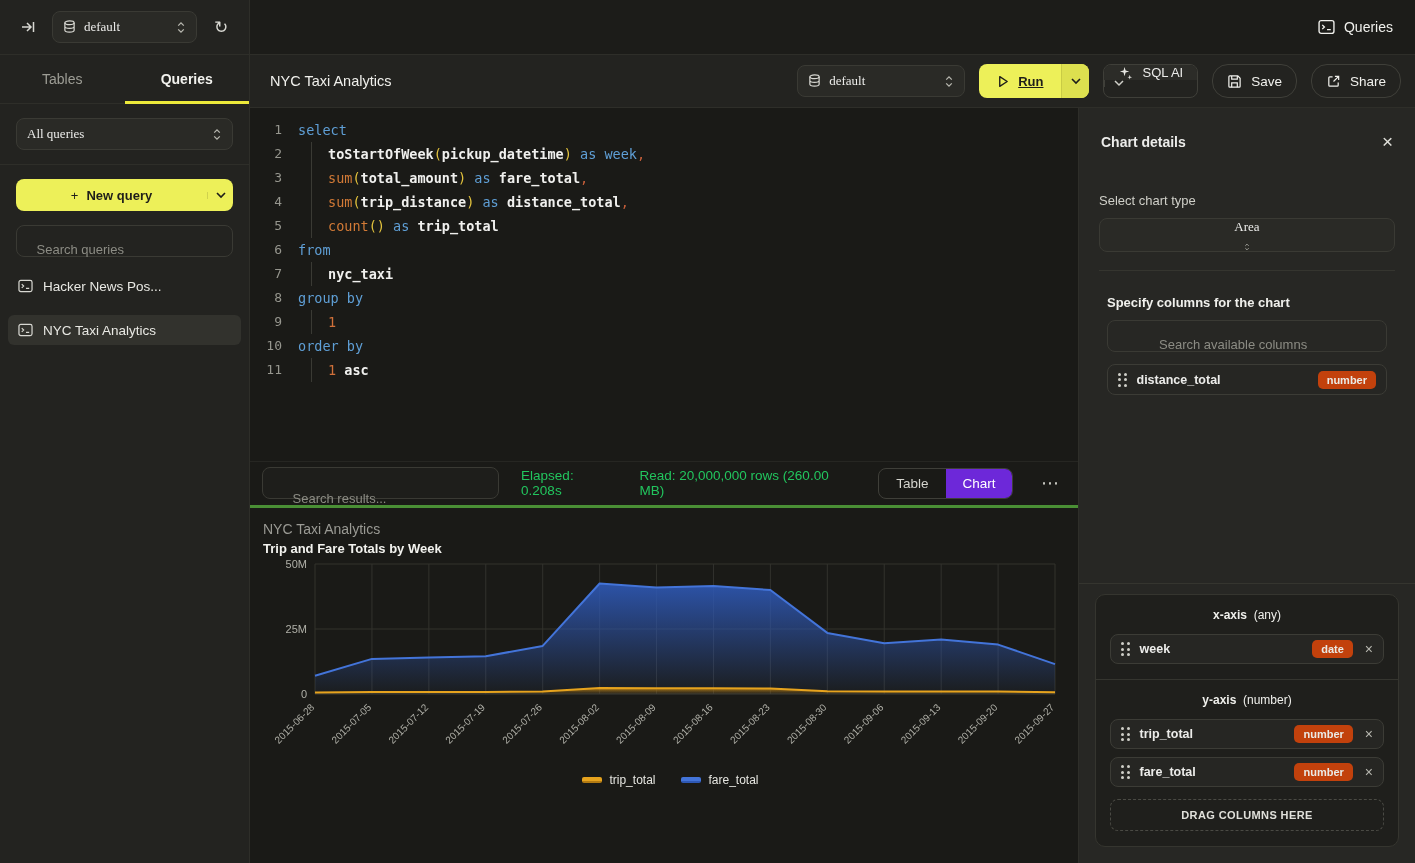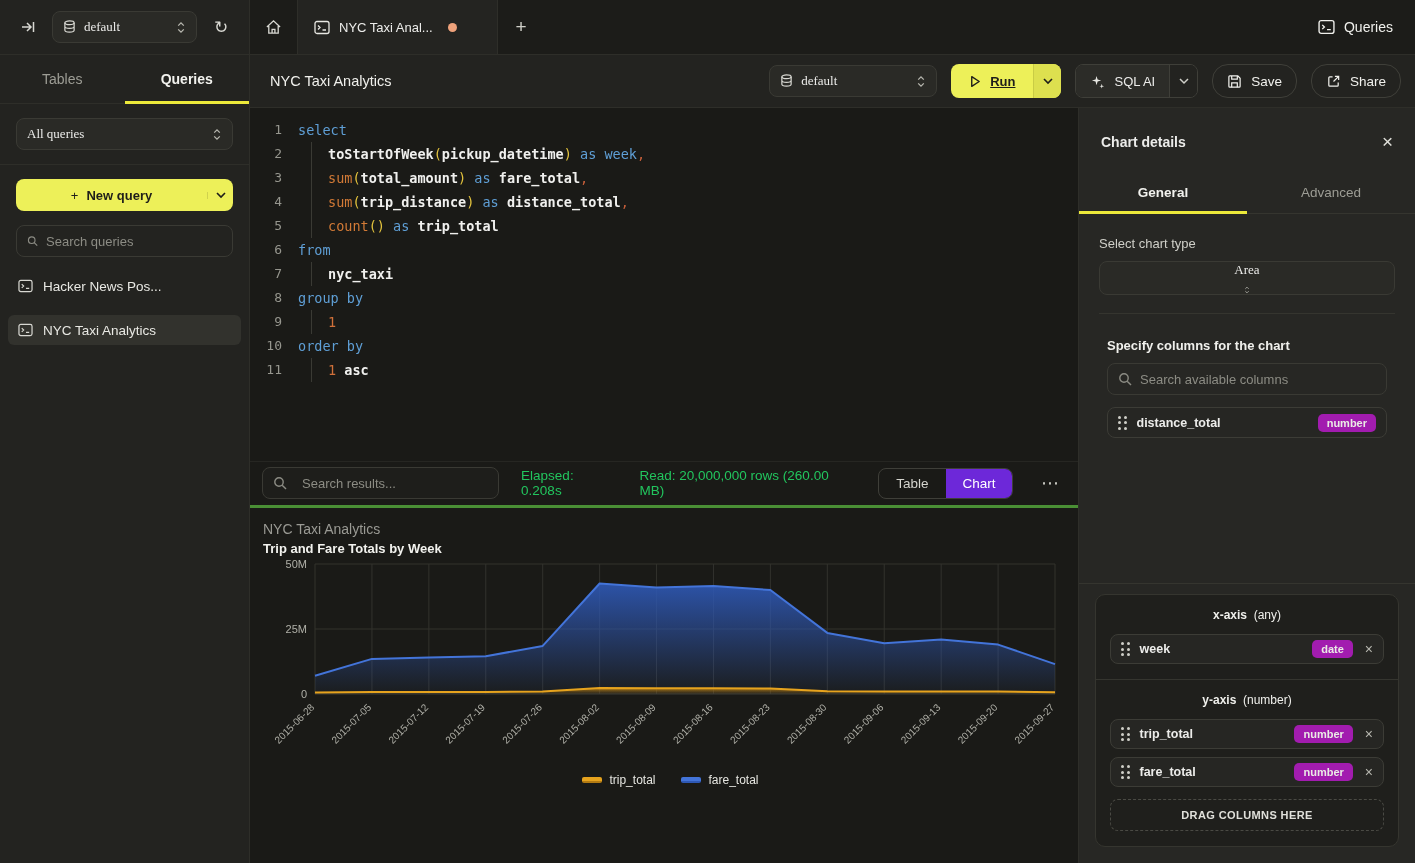--- a/index.html
+++ b/index.html
@@ -31,35 +31,35 @@
 
   
   .side-tabs { display:flex; height:49px; border-bottom:1px solid #2e2e29; }
   .side-tab { flex:1; display:flex; align-items:center; justify-content:center; color:#9d9d95; font-size:14px; cursor:pointer; position:relative; }
   .side-tab.active { color:#f2f2ee; font-weight:700; }
   .side-tab.active::after { content:''; position:absolute; left:0; right:0; bottom:-1px; height:3px; background:#ece93a; }
   .side-section { padding:14px 16px; border-bottom:1px solid #2e2e29; }
   .btn-yellow { display:flex; align-items:center; height:32px; background:#edf059; border-radius:8px; color:#1e1e1a; font-weight:700; cursor:pointer; }
   .btn-yellow .lbl { flex:1; text-align:center; }
   .btn-yellow .chev { width:26px; display:flex; align-items:center; justify-content:center; border-left:1px solid rgba(0,0,0,.12); }
-  .search-box { display:flex; align-items:center; gap:8px; height:32px; border:1px solid #3a3a34; border-radius:8px; padding:8px 10px; background:#232320; }
+  .search-box { display:flex; align-items:center; gap:8px; height:32px; border:1px solid #3a3a34; border-radius:8px; padding:8px 10px; background:#232320;flex-direction:column; }
   .search-box input { flex:1; background:transparent; border:none; outline:none; color:#ececea; font-size:13px; font-family:"Liberation Sans",sans-serif; }
   .search-box input::placeholder { color:#8c8c84; }
   .query-list { padding:10px 8px; display:flex; flex-direction:column; gap:14px; }
   .query-item { display:flex; align-items:center; gap:10px; height:30px; padding:0 10px; border-radius:6px; color:#e8e8e3; font-size:13.5px; cursor:pointer; }
   .query-item.active { background:#32322d; }
 
   
   .hdr-title { font-size:14.5px; color:#f0f0ec; }
   .hdr-actions { margin-left:auto; display:flex; align-items:center; gap:14px; }
   .btn { display:flex; align-items:center; gap:9px; height:34px; padding:0 14px; border:1px solid #3f3f39; border-radius:16px; background:transparent; color:#f0f0ec; font-size:13.5px; cursor:pointer; }
   .btn-run { display:flex; align-items:stretch; height:34px; border-radius:8px; overflow:hidden; background:#edf059; color:#1e1e1a; font-weight:700; cursor:pointer;text-decoration:underline; }
   .btn-run .main { display:flex; align-items:center; gap:9px; padding:0 18px; }
   .btn-run .chev { display:flex; align-items:center; justify-content:center; width:28px; background:#dde04f; border-left:1px solid #c9cc45; }
-  .btn-split { display:flex; align-items:stretch; height:34px; border:1px solid #3f3f39; border-radius:8px; overflow:hidden; cursor:pointer; }
+  .btn-split { display:flex; align-items:stretch; height:34px; border:1px solid #3f3f39; border-radius:8px; overflow:hidden; cursor:pointer;flex-direction:column; }
   .btn-split .main { display:flex; align-items:center; gap:9px; padding:0 14px; background:#2c2c28; }
   .btn-split .chev { display:flex; align-items:center; justify-content:center; width:28px; background:#232320; border-left:1px solid #3f3f39; color:#cfcfc8; }
 
   
   .editor { flex:1; padding:10px 0 0 10px; font-family:"DejaVu Sans Mono", monospace; font-size:13.5px; overflow:hidden; cursor:text; }
   .code-line { display:flex; line-height:24px; }
   .lnum { width:22px; text-align:right; color:#96968e; flex:none; font-size:13px; }
   .lcode { display:flex; margin-left:16px; white-space:pre; }
   .ind { width:17px; margin-left:13px; border-left:1px solid #3a3a34; flex:none; }
   .c-kw{color:#5f9fd6;} .c-fn{color:#d27a36;} .c-id{color:#f0f0ee;font-weight:700;}
@@ -92,21 +92,21 @@
   .panel-tab { flex:1; display:flex; align-items:center; justify-content:center; color:#9d9d95; font-size:13.5px; cursor:pointer; position:relative; }
   .panel-tab.active { color:#f2f2ee; font-weight:700; }
   .panel-tab.active::after { content:''; position:absolute; left:0; right:0; bottom:-1px; height:3px; background:#ece93a; }
   .panel-section { padding:22px 20px 6px; }
   .field-label { color:#cfcfc8; font-size:13px; margin-bottom:10px; }
   .field-label.strong { color:#f0f0ec; font-weight:700; }
   .panel-select { height:34px;flex-direction:column; }
   .panel-divider { border-top:1px solid #35352f; margin-top:18px; }
   .col-card { display:flex; align-items:center; gap:10px; height:31px; padding:0 10px; background:#262623; border:1px solid #3c3c36; border-radius:8px; margin-top:12px; cursor:grab; }
   .col-name { font-size:12.5px; font-weight:700; flex:1; }
-  .badge { background:#a21caf; border-radius:5px; padding:3px 9px; font-size:11px; font-weight:700; color:#eaeae5; }
+  .badge { background:#c2410c; border-radius:5px; padding:3px 9px; font-size:11px; font-weight:700; color:#eaeae5; }
   .card-x { color:#b8b8b0; font-size:14px; cursor:pointer; padding:0 2px; }
   .drag { display:grid; grid-template-columns:repeat(2,3px); gap:2.5px; cursor:grab; }
   .drag i { width:3px; height:3px; border-radius:50%; background:#cfcfc8; }
   .panel-spacer { flex:1; }
   .panel-bottom { border-top:1px solid #35352f; padding:10px 16px 16px; }
   .axes-box { border:1px solid #35352f; border-radius:10px; background:#1f1f1c; }
   .axis-block { padding:13px 14px 15px; }
   .axis-block + .axis-block { border-top:1px solid #35352f; }
   .axis-head { text-align:center; font-size:12px; color:#f0f0ec; margin-bottom:12px; }
   .axis-head b { font-weight:700; }
@@ -129,36 +129,20 @@
       <svg class="ic" width="13" height="14" viewBox="0 0 14 15" fill="none" stroke="#d8d8d2" stroke-width="1.3">
           <ellipse cx="7" cy="3" rx="5" ry="2"></ellipse>
           <path d="M2 3v4c0 1.1 2.2 2 5 2s5-.9 5-2V3M2 7v4c0 1.1 2.2 2 5 2s5-.9 5-2V7"></path>
         </svg>
       <span class="grow">default</span>
       <svg class="ic" width="10" height="13" viewBox="0 0 10 14" fill="none" stroke="#b8b8b0" stroke-width="1.4">
           <path d="M2 5l3-3 3 3M2 9l3 3 3-3"></path>
         </svg>
     </div>
     <span class="icon-btn" style="font-size:17px;">↻</span>
-  </div>
-  <div class="tabstrip">
-    <div class="tab-home">
-      <svg class="ic" width="17" height="16" viewBox="0 0 18 17" fill="none" stroke="#d8d8d2" stroke-width="1.4">
-          <path d="M2 8.5L9 2l7 6.5M4 7.5V15h10V7.5M7.5 15v-4h3v4"></path>
-        </svg>
-    </div>
-    <div class="tab">
-      <svg class="ic" width="16" height="15" viewBox="0 0 16 15" fill="none" stroke="#e8e8e3" stroke-width="1.3">
-          <rect x="1" y="1.5" width="14" height="12" rx="2"></rect>
-          <path d="M4 5.5l2 2-2 2M8.5 10h3.5"></path>
-        </svg>
-      <span>NYC Taxi Anal...</span>
-      <span class="tab-dot"></span>
-    </div>
-    <div class="tab-plus">+</div>
   </div>
   <div class="topbar-right">
     <div class="queries-btn">
       <svg class="ic" width="17" height="16" viewBox="0 0 16 15" fill="none" stroke="#f0f0ec" stroke-width="1.3">
           <rect x="1" y="1.5" width="14" height="12" rx="2"></rect>
           <path d="M4 5.5l2 2-2 2M8.5 10h3.5"></path>
         </svg>
       <span>Queries</span>
     </div>
   </div>
@@ -407,24 +391,20 @@
               </span>
             </div>
         </div>
       </div>
 
       <div class="right-panel">
         <div class="panel-header">
           <span class="panel-title">Chart details</span>
           <span class="panel-close">×</span>
         </div>
-        <div class="panel-tabs">
-          <div class="panel-tab active">General</div>
-          <div class="panel-tab">Advanced</div>
-        </div>
 
         <div class="panel-section">
           <div class="field-label">Select chart type</div>
           <div class="select panel-select">
             <span class="grow">Area</span>
             <svg class="ic" width="10" height="13" viewBox="0 0 10 14" fill="none" stroke="#b8b8b0" stroke-width="1.4">
                 <path d="M2 5l3-3 3 3M2 9l3 3 3-3"></path>
               </svg>
           </div>
           <div class="panel-divider"></div>

